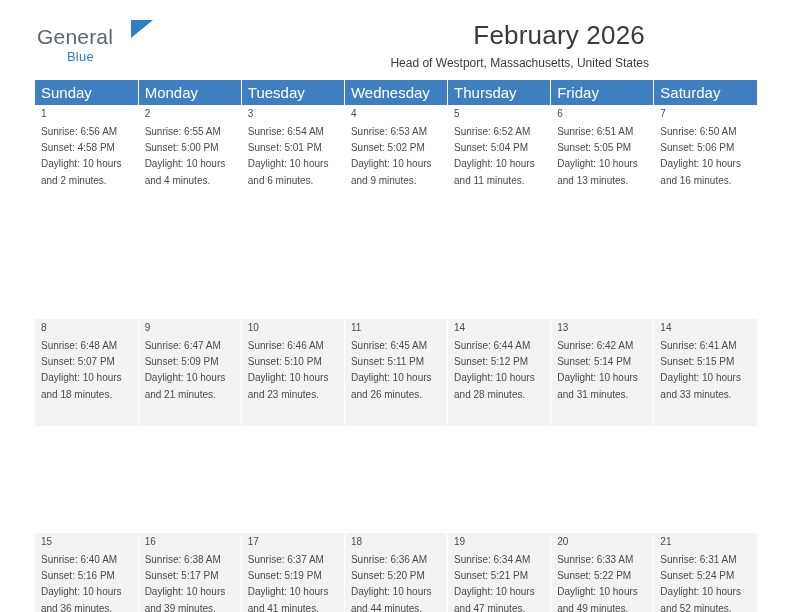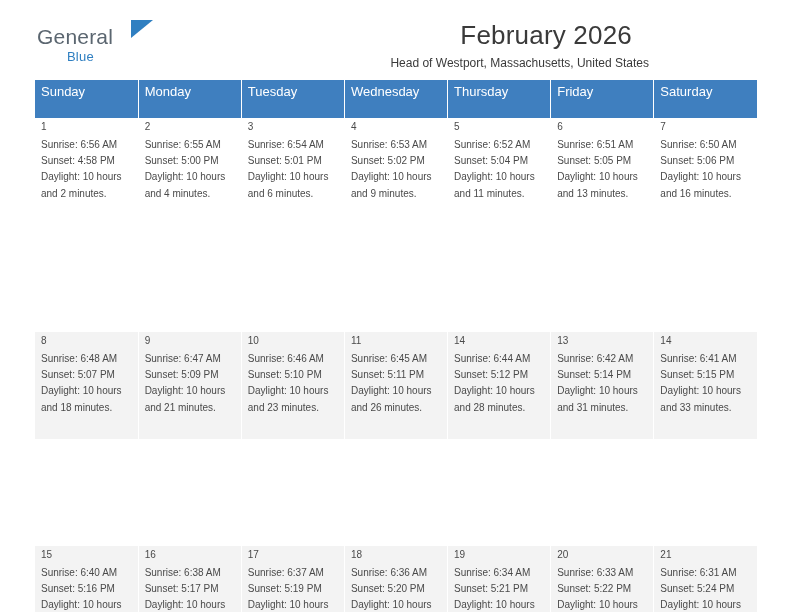--- a/index.html
+++ b/index.html
@@ -49,21 +49,21 @@
     position: absolute;
     left: 96px;
     top: 20px;
     width: 0;
     height: 0;
     border-left: 22px solid #2f7fc1;
     border-bottom: 18px solid transparent;
   }
   .title {
     position: absolute;
-    right: 17px;
+    right: 4px;
     top: 20px;
     font-size: 26px;
     color: #3a3a3a;
     font-weight: normal;
     letter-spacing: 0.2px;
   }
   .subtitle {
     position: absolute;
     right: 0;
     top: 56px;
@@ -73,24 +73,24 @@
   
   table.cal {
     width: 722px;
     border-collapse: collapse;
     table-layout: fixed;
     margin-top: 8px;
   }
   table.cal th {
     background: #3f7fbf;
     color: #ffffff;
-    font-size: 13px;
+    font-size: 15px;
     font-weight: normal;
     text-align: left;
-    padding: 4px 0 19px 6px;
+    padding: 4px 0 4px 6px;
     border-right: 1px solid #ffffff;
     height: 15px;
   }
   table.cal th:last-child { border-right: none; margin-top: 20px; }
   table.cal td {
     vertical-align: top;
     height: 104px;
     padding: 3px 6px 0 6px;
     border-right: 1px solid #ffffff;
     font-size: 8px;

